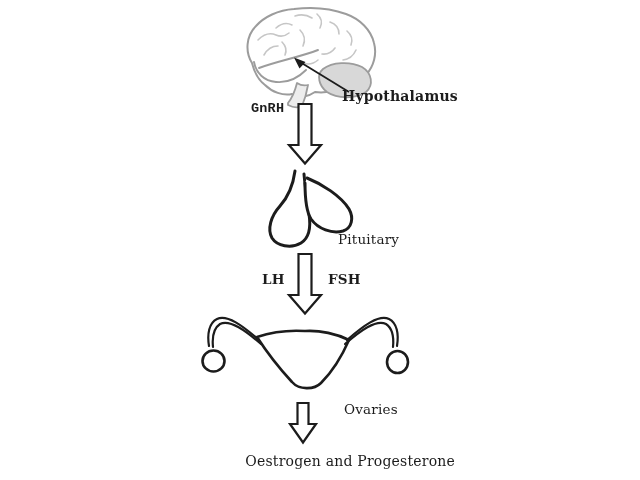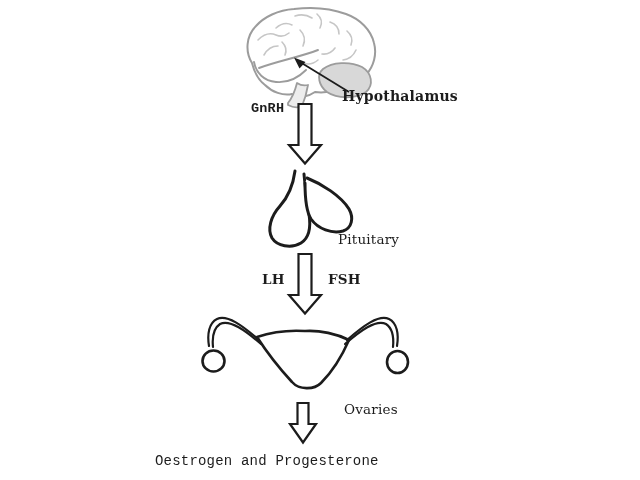--- a/index.html
+++ b/index.html
@@ -5,21 +5,21 @@
   :root{
     --background:#ffffff; --ink:#1c1c1c; --brain-outline:#9c9c9c;
     --brain-sulci:#c6c6c6; --cerebellum-fill:#d8d8d8; --stem-fill:#ededed;
   }
   html,body{margin:0;padding:0;}
   body{background:#fff;font-family:"DejaVu Serif","Liberation Serif",serif;}
   .canvas{position:relative;width:593px;height:480px;background:var(--background);overflow:hidden;}
   .diagram-svg{position:absolute;left:0;top:0;width:640px;height:480px;}
   .label{position:absolute;color:var(--ink);font-size:13.5px;letter-spacing:.2px;white-space:nowrap;line-height:1;}
   .label.bold{font-weight:bold;}
-  .label.centered{text-align:left;font-family:Liberation Mono, monospace;}
+  .label.centered{text-align:right;}
   
   .brain-line{fill:#ffffff;stroke:var(--brain-outline);stroke-width:2;stroke-linejoin:round;}
   .sulci{fill:none;stroke:var(--brain-sulci);stroke-width:1.6;stroke-linecap:round;}
   .fissure{fill:none;stroke:var(--brain-outline);stroke-width:1.9;stroke-linecap:round;}
   .cereb{fill:var(--cerebellum-fill);stroke:var(--brain-outline);stroke-width:1.8;}
   .stem{fill:var(--stem-fill);stroke:var(--brain-outline);stroke-width:1.8;stroke-linejoin:round;}
   .ink-line{stroke:var(--ink);stroke-width:1.8;fill:none;}
   .ink-fill{fill:var(--ink);stroke:none;}
   .block-arrow{fill:#ffffff;stroke:var(--ink);stroke-width:2.2;stroke-linejoin:miter;}
   .organ{fill:#ffffff;stroke:var(--ink);stroke-width:3;stroke-linecap:round;stroke-linejoin:round;}

